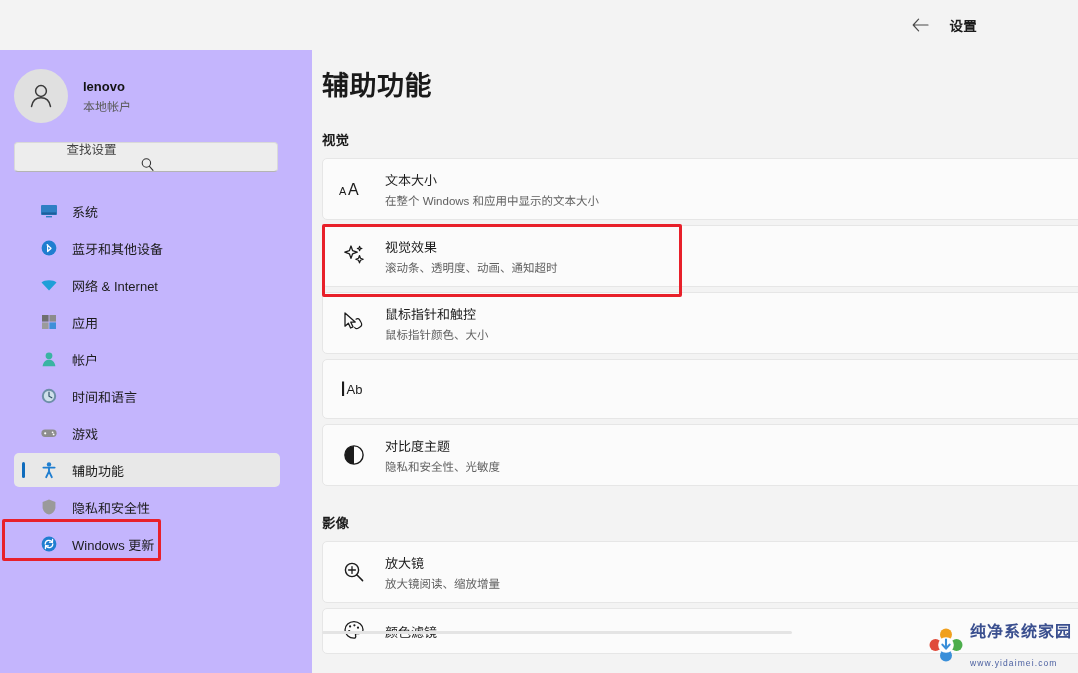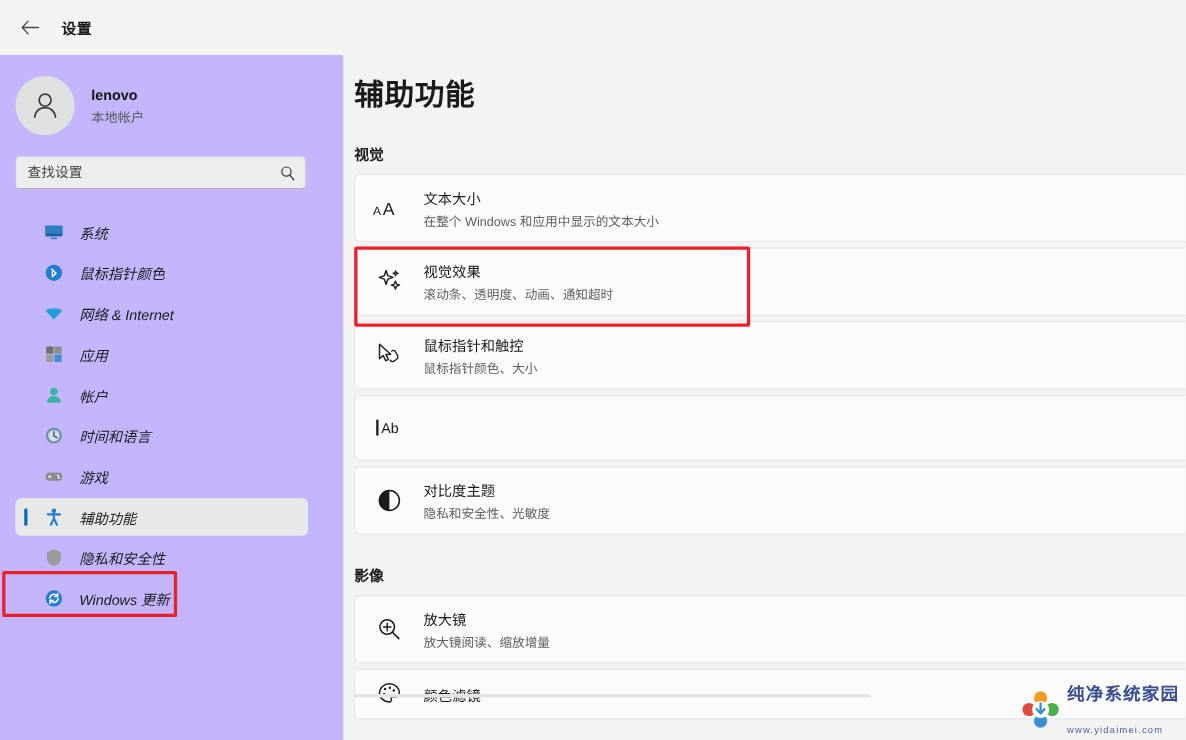--- a/index.html
+++ b/index.html
@@ -25,20 +25,21 @@
   
   .titlebar {
     position: absolute;
     top: 0; left: 0;
     width: 977px;
     height: 50px;
     display: flex;
     align-items: center;
     padding-left: 12px;
     gap: 14px;
+    justify-content: flex-end;
   }
   .back-btn {
     width: 30px; height: 30px;
     display: flex; align-items: center; justify-content: center;
     border-radius: 5px;
     cursor: pointer;
   }
   .back-btn svg { display: block; }
   .app-title {
     font-size: 13.5px;
@@ -78,20 +79,21 @@
     margin: 14px 0 0 14px;
     width: 264px;
     height: 30px;
     background: #ededed;
     border: 1px solid #d9d9d9;
     border-bottom-color: #b4b4b4;
     border-radius: 4px;
     display: flex;
     align-items: center;
     padding: 0 8px 0 10px;
+    flex-direction: column;
   }
   .search-input {
     flex: 1;
     border: none;
     outline: none;
     background: transparent;
     font-family: inherit;
     font-size: 12.5px;
     color: #1b1b1b;
     height: 100%;
@@ -119,21 +121,21 @@
     transform: translateY(-50%);
     width: 3px; height: 16px;
     border-radius: 2px;
     background: #0f6cbd;
   }
   .nav-icon {
     width: 18px; height: 18px;
     flex: 0 0 auto;
     display: flex; align-items: center; justify-content: center;
   }
-  .nav-label { font-size: 13px; color: #1b1b1b; white-space: nowrap; font-style: italic; }
+  .nav-label { font-size: 13px; color: #1b1b1b; white-space: nowrap; }
 
   
   .content {
     position: absolute;
     top: 50px; left: 312px;
     width: 766px;
     height: 623px;
     overflow: hidden;
   }
   .page-title {
@@ -275,21 +277,21 @@
           </span>
           <span class="nav-label">系统</span>
         </div>
         <div class="nav-item">
           <span class="nav-icon">
             <svg width="18" height="18" viewBox="0 0 18 18">
               <circle cx="9" cy="9" r="7.4" fill="#1f7ed0"></circle>
               <path d="M7 5.8 L11 9.3 L7.6 12.2 M7.6 5.6 V12.6 L11 9.5" fill="none" stroke="#fff" stroke-width="1.2" stroke-linejoin="round" stroke-linecap="round"></path>
             </svg>
           </span>
-          <span class="nav-label">鼠标指针颜色</span>
+          <span class="nav-label">蓝牙和其他设备</span>
         </div>
         <div class="nav-item">
           <span class="nav-icon">
             <svg width="18" height="18" viewBox="0 0 18 18">
               <path d="M1.5 6.5 C4.5 3.6 13.5 3.6 16.5 6.5 L9 14.4 Z" fill="#1f9fd8"></path>
             </svg>
           </span>
           <span class="nav-label">网络 &amp; Internet</span>
         </div>
         <div class="nav-item">

